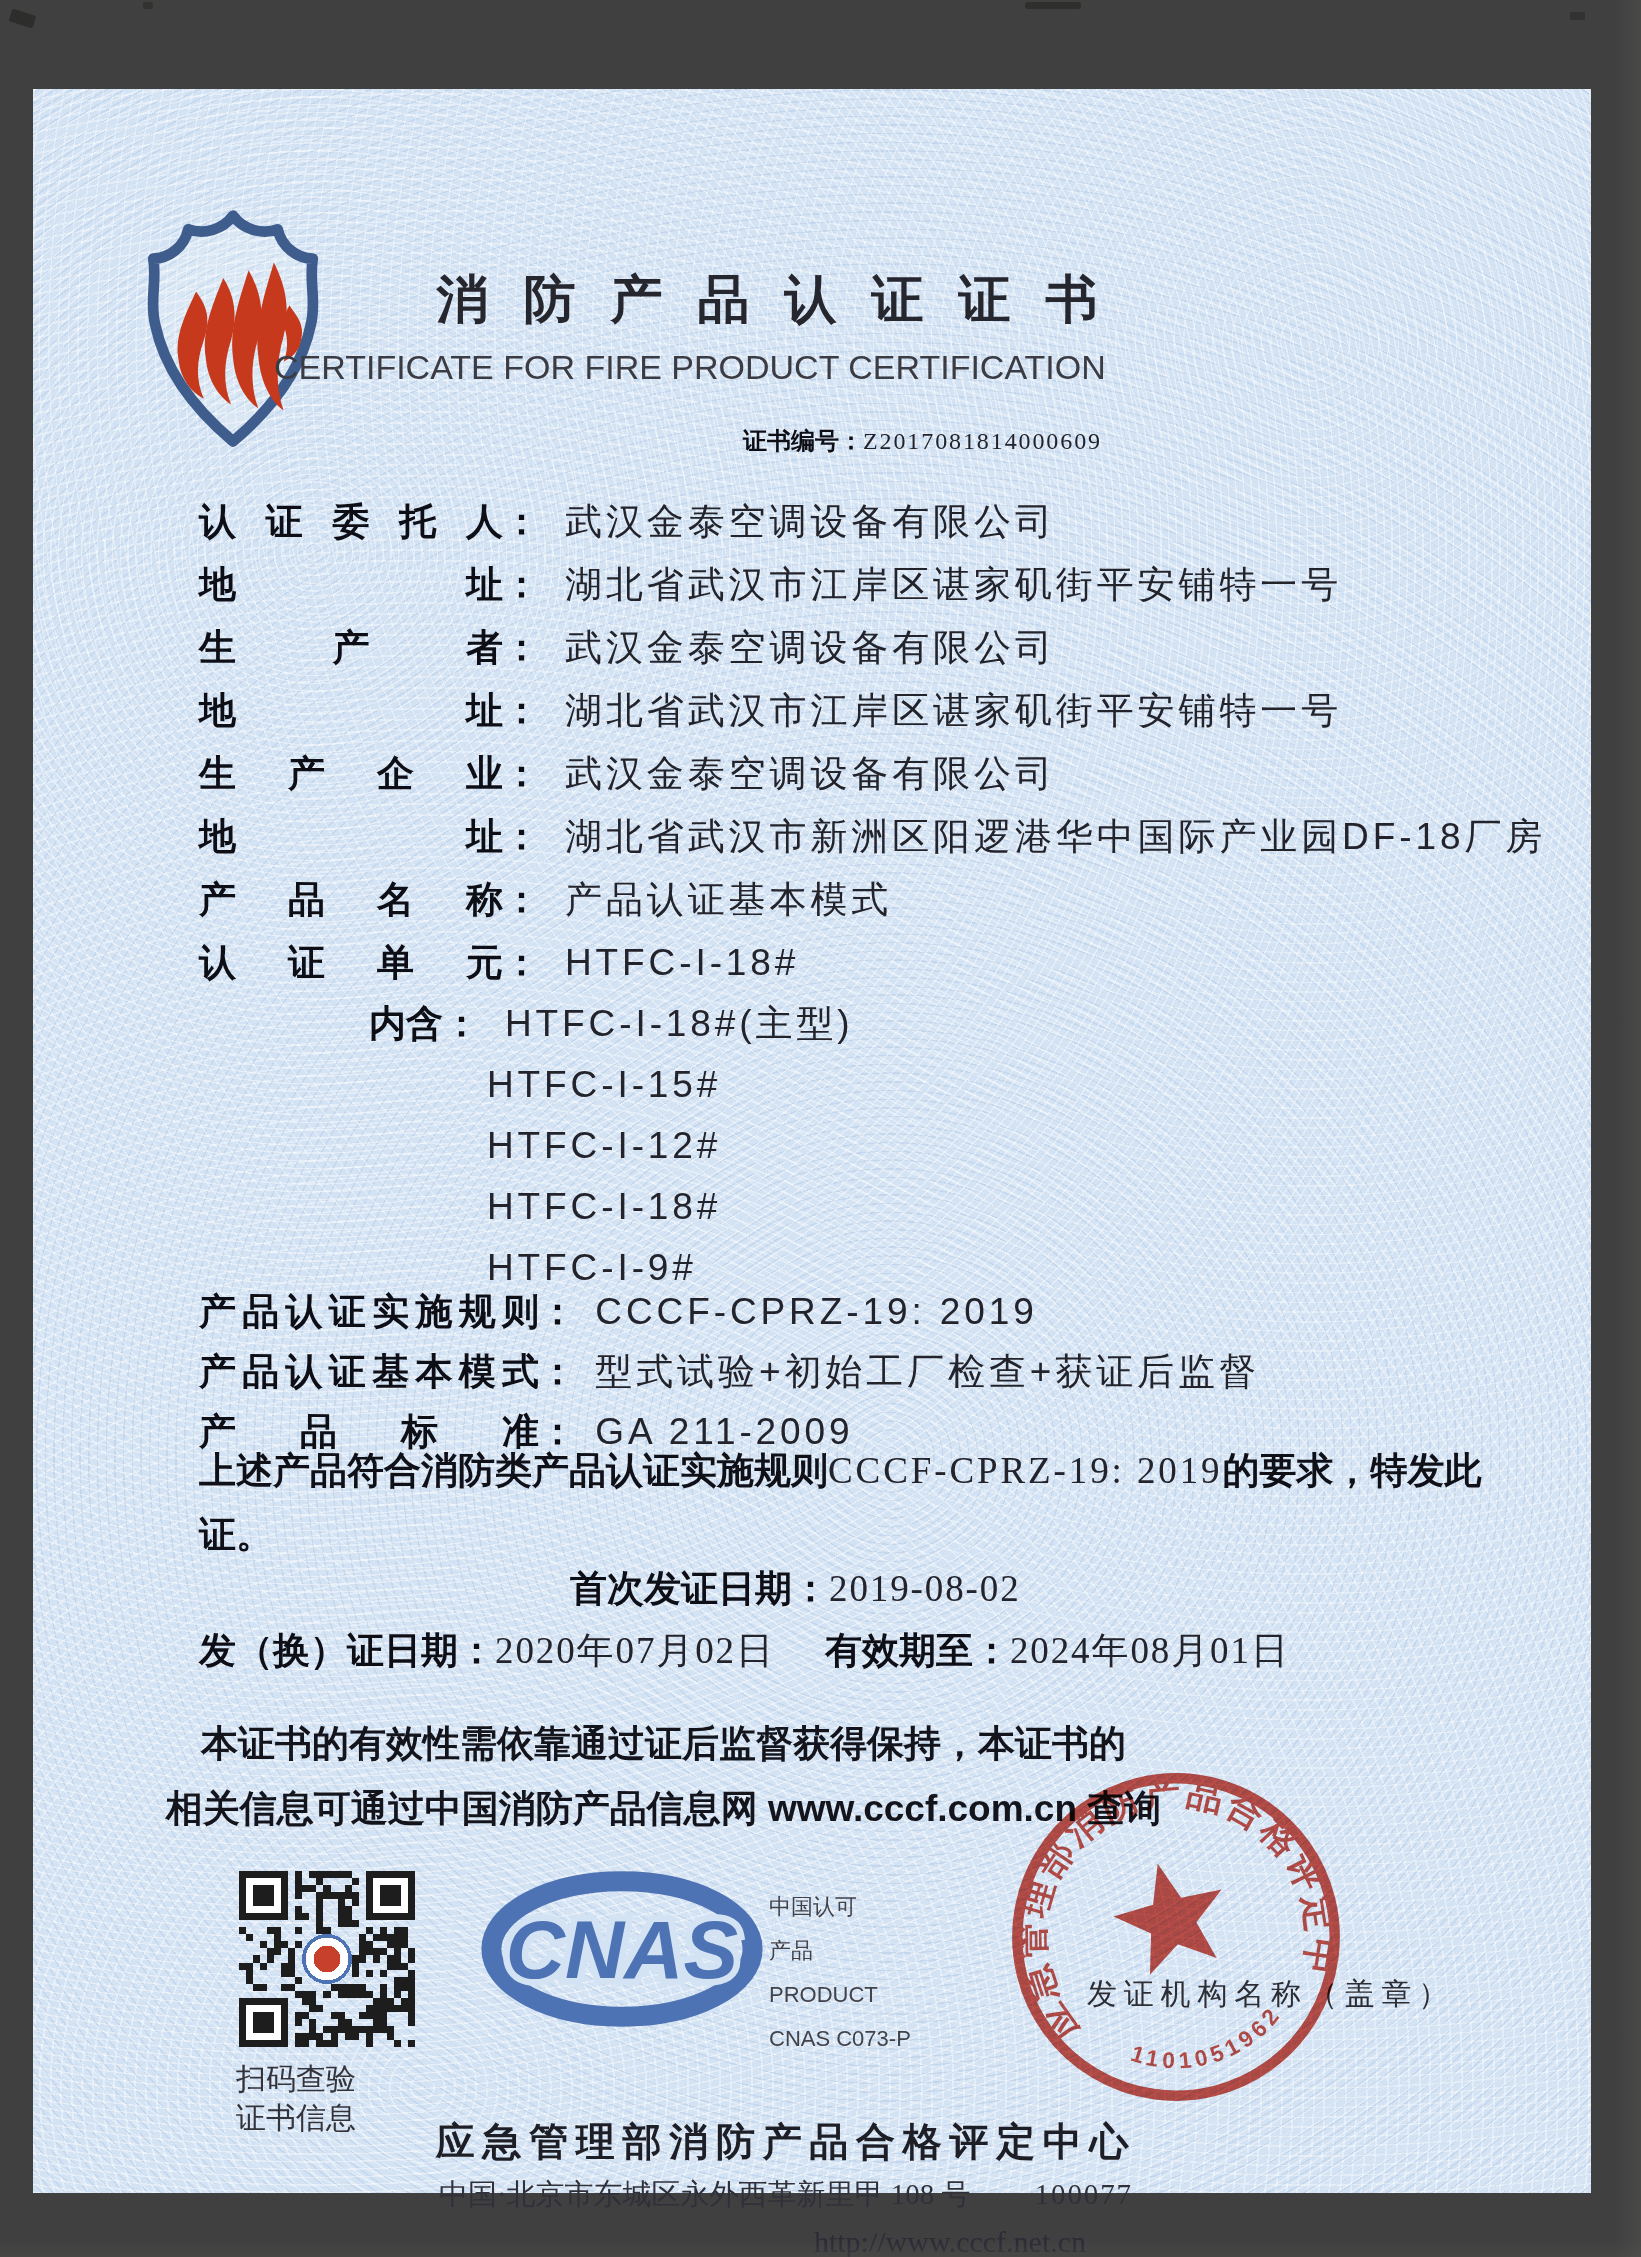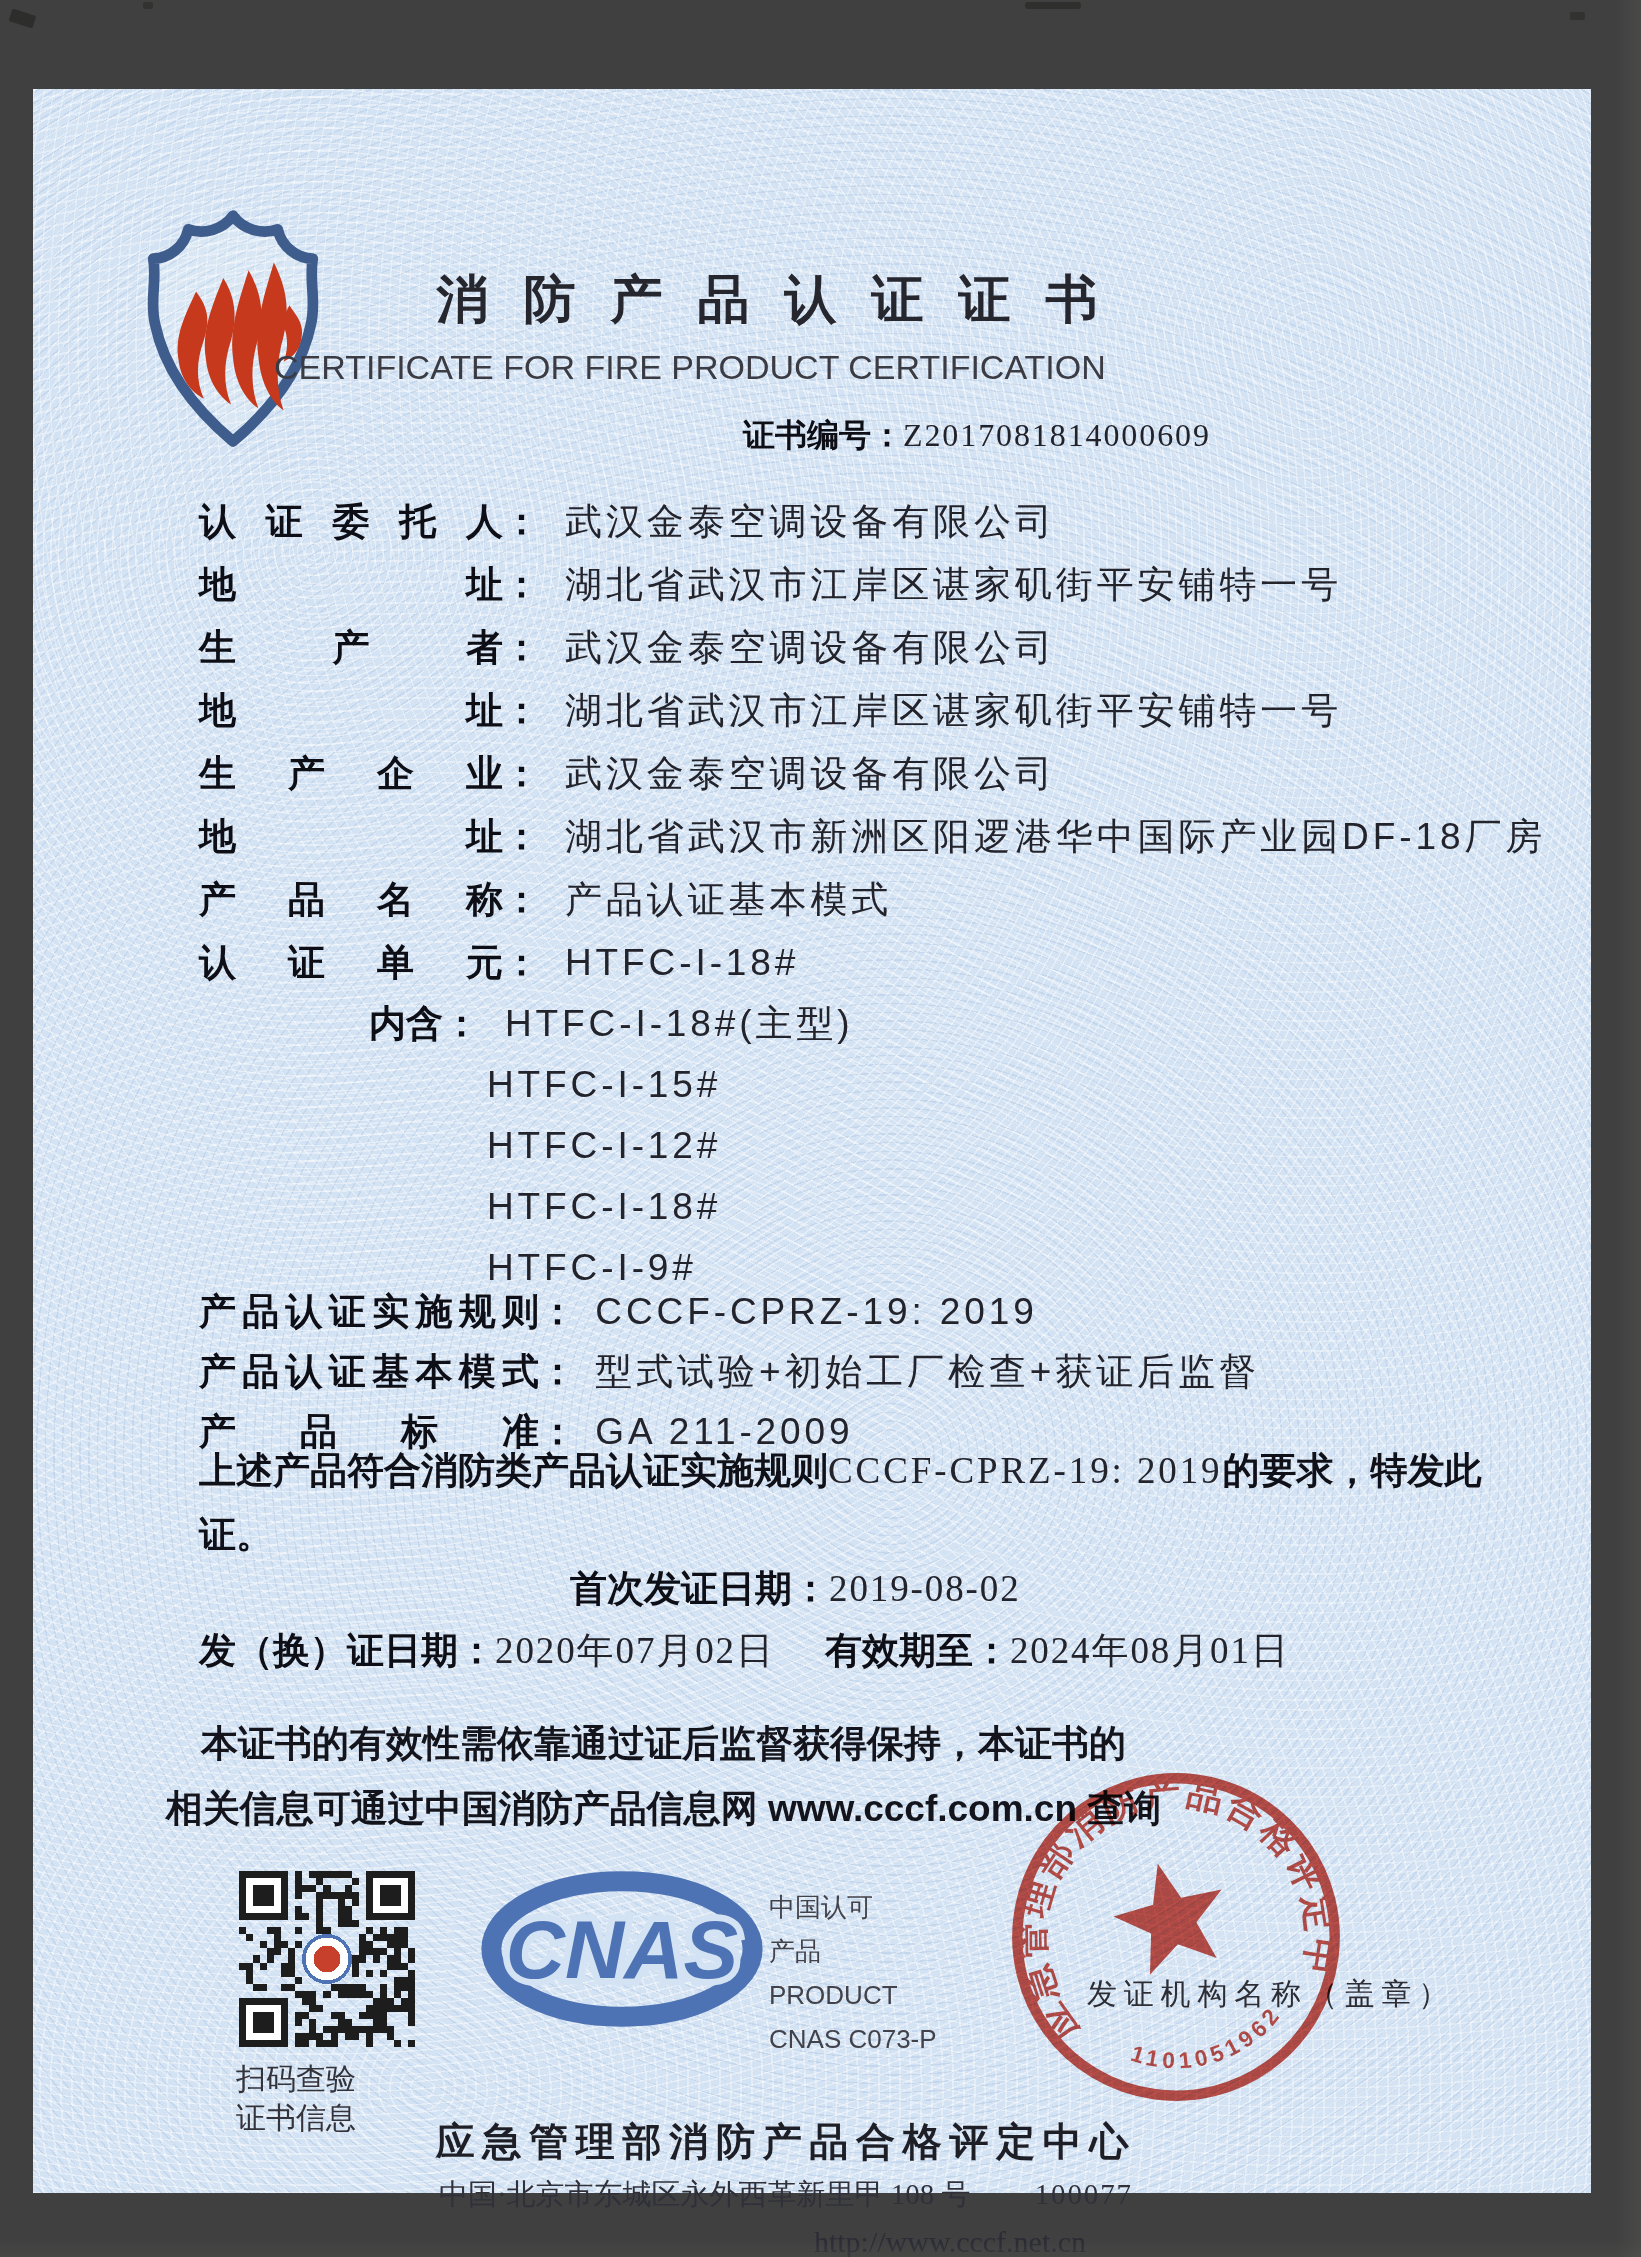--- a/index.html
+++ b/index.html
@@ -34,21 +34,21 @@
   .logo{position:absolute;left:93px;top:114px;width:214px;height:255px;}
   .title-cn{
     position:absolute;left:319px;top:176px;width:830px;text-align:center;
     font-size:52px;font-weight:600;letter-spacing:35px;color:#26262e;text-indent:35px;
     white-space:nowrap;
   }
   .title-en{
     position:absolute;left:241px;top:259px;width:985px;
     font-size:34px;font-weight:400;color:#3b3b43;white-space:nowrap;
   }
-  .certno{position:absolute;left:710px;top:325px;font-size:32px;color:#22222a;white-space:nowrap;}
+  .certno{position:absolute;left:710px;top:336px;font-size:24px;color:#22222a;white-space:nowrap;}
   .certno .num{font-family:"Liberation Serif",serif;letter-spacing:1.9px;}
 
   
   .fields{position:absolute;left:166px;top:401px;}
   .row{font-size:37px;line-height:63px;white-space:nowrap;color:#20202a;}
   .lbl{
     display:inline-block;width:304px;vertical-align:bottom;
     font-weight:700;color:#0e0e16;
     text-align:justify;text-align-last:justify;
   }
@@ -83,21 +83,21 @@
 
   .notice{
     position:absolute;left:56px;top:1622px;width:1149px;text-align:center;
     font-size:37px;line-height:65px;font-weight:700;color:#14141c;white-space:nowrap;
   }
 
   
   .qr{position:absolute;left:206px;top:1782px;width:176px;height:176px;}
   .qr-caption{position:absolute;left:203px;top:1970px;font-size:30px;line-height:39px;color:#33333b;}
   .cnas{position:absolute;left:446px;top:1778px;width:286px;height:164px;}
-  .accred{position:absolute;left:736px;top:1796px;font-size:26px;line-height:44px;color:#42424a;}
+  .accred{position:absolute;left:736px;top:1796px;font-size:22px;line-height:44px;color:#42424a;}
   .issuer-label{
     position:absolute;left:1054px;top:1885px;z-index:1;
     font-family:"Liberation Serif",serif;font-size:30px;letter-spacing:6.8px;color:#2d2d35;white-space:nowrap;
   }
   .stamp{
     position:absolute;left:973px;top:1678px;width:340px;height:340px;z-index:2;
     transform:rotate(-14deg);opacity:.88;mix-blend-mode:multiply;
   }
 
   .f-org{position:absolute;left:270px;top:2026px;width:966px;text-align:center;

